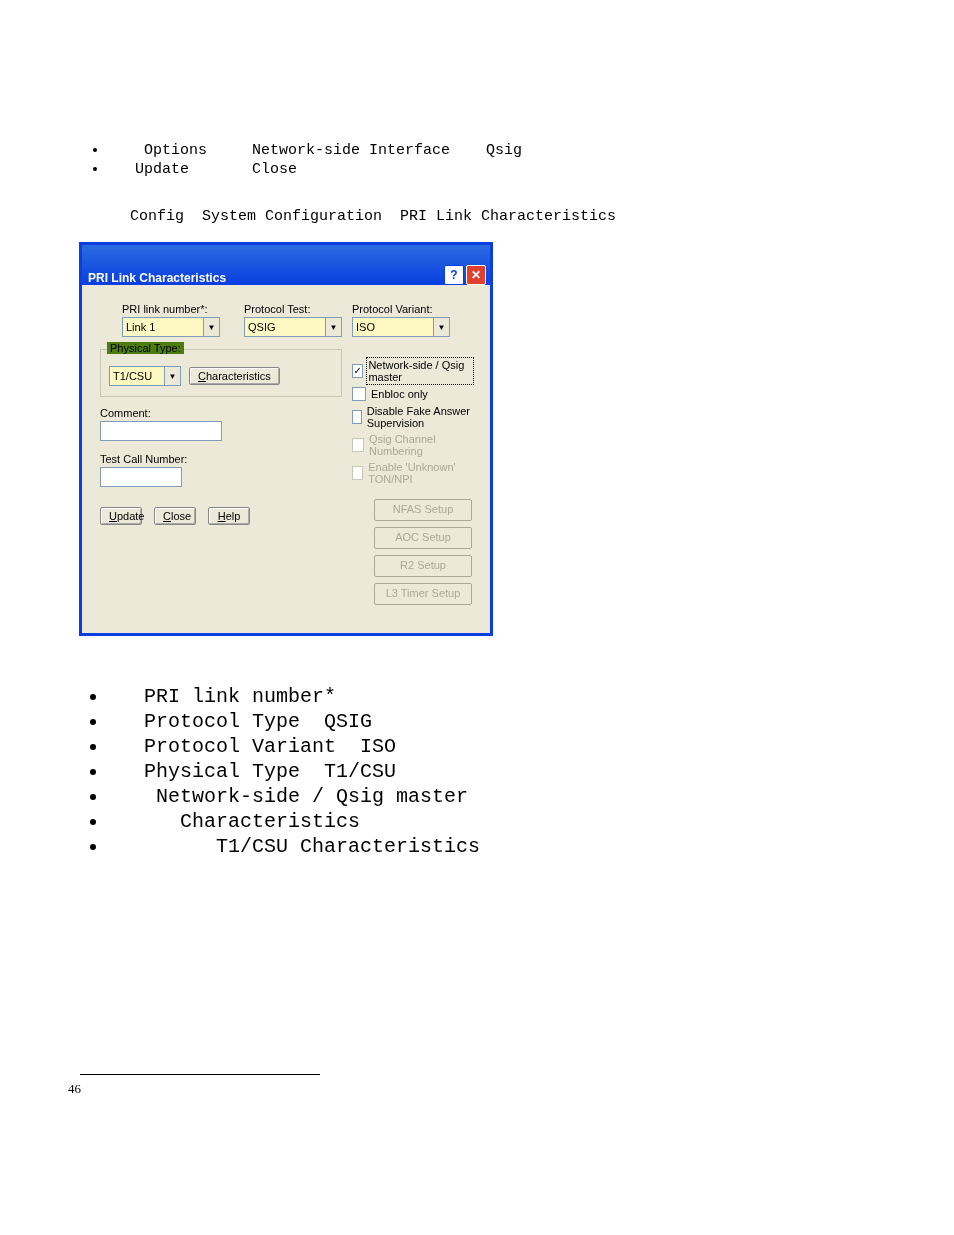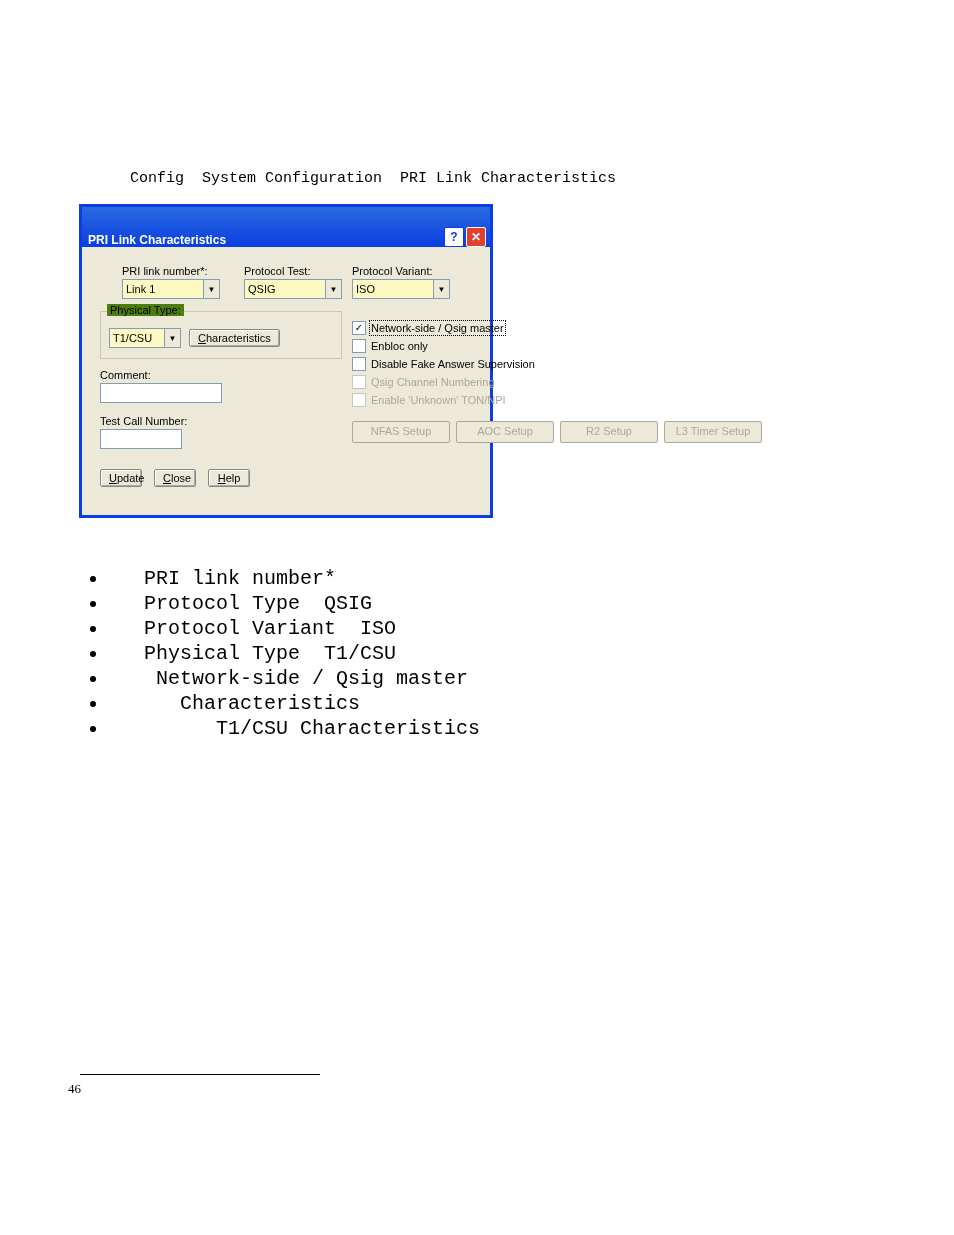--- a/index.html
+++ b/index.html
@@ -163,21 +163,21 @@
     font-size: 10px;
     line-height: 10px;
   }
   .cb.checked::after { content: "✓"; font-size: 10px; color: #000; }
   .cb-row.disabled { color: #aca899; }
   .cb-row.disabled .cb { border-color: #c7c7b8; }
   .dashed-focus { outline: 1px dotted #000; outline-offset: 1px; }
 
   .side-btn-col {
     display: flex;
-    flex-direction: row;
+    flex-direction: column;
     gap: 6px;
     align-items: flex-end;
     margin-top: 14px;
   }
   .side-btn {
     width: 96px;
     height: 20px;
     border: 1px solid #aca899;
     background: #ece9d8;
     color: #aca899;
@@ -213,20 +213,24 @@
     left: 68px;
     bottom: 138px;
     font-size: 13px;
   }
 </style>
 </head>
 <body>
 
 <div class="page">
 
+  <ul class="bullets">
+    <li>    Options     Network-side Interface    Qsig</li>
+    <li>   Update       Close</li>
+  </ul>
 
   <div class="nav-path">Config  System Configuration  PRI Link Characteristics</div>
 
   <div class="dialog">
     <div class="titlebar">
       <span>PRI Link Characteristics</span>
       <div class="titlebar-buttons">
         <div class="tbtn help">?</div>
         <div class="tbtn close">✕</div>
       </div>

